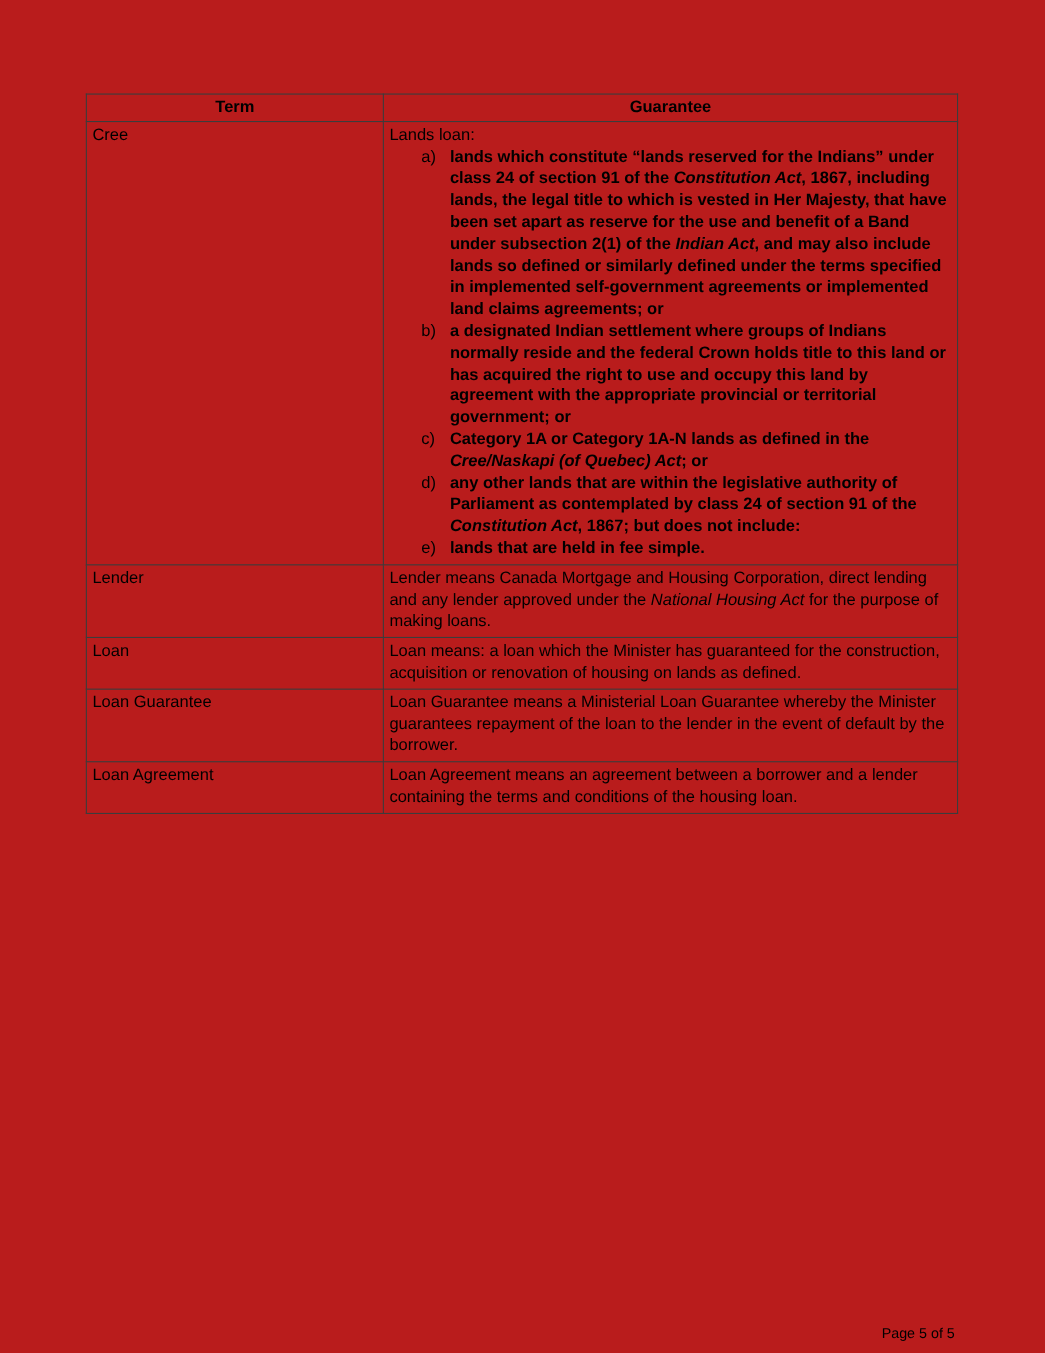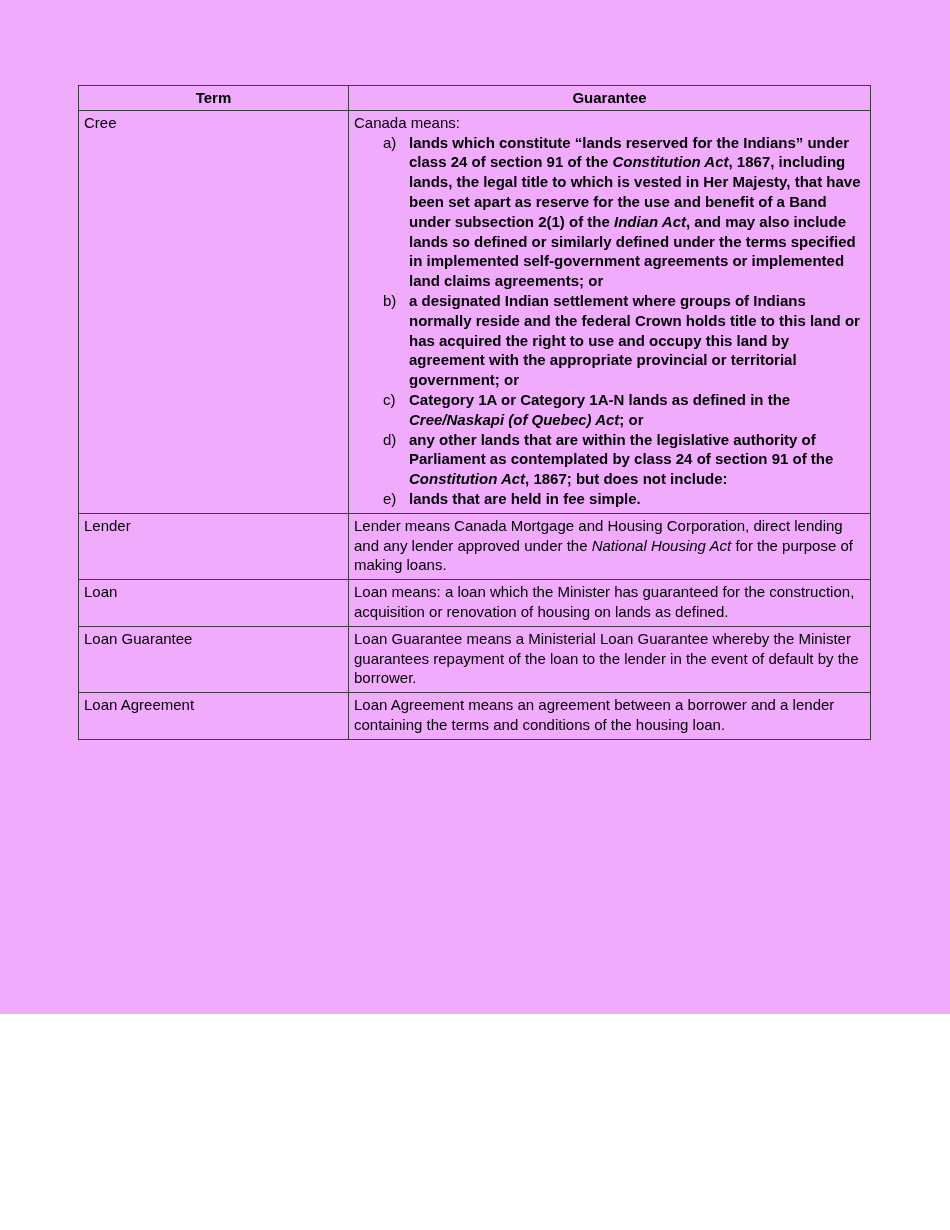--- a/index.html
+++ b/index.html
@@ -1,20 +1,20 @@
 <!DOCTYPE html>
 <html><head>
 <meta charset="utf-8">
 <style>
   html, body { margin: 0; padding: 0; background: #ffffff; }
   .page {
     position: relative;
     width: 950px;
-    height: 1014px;
-    background: #f0abfc;
+    height: 1230px;
+    background: #b91c1c;
     font-family: "Liberation Sans", sans-serif;
     color: #000000;
   }
   .def-table {
     position: absolute;
     left: 78px;
     top: 85px;
     width: 793px;
     border-collapse: collapse;
     table-layout: fixed;
@@ -60,21 +60,21 @@
     <thead>
       <tr>
         <th>Term</th>
         <th>Guarantee</th>
       </tr>
     </thead>
     <tbody id="table-body">
         <tr>
           <td class="term-cell">Cree</td>
           <td class="def-cell">
-            <div class="para">Canada means:</div>
+            <div class="para">Lands loan:</div>
             <div class="li">
               <span class="letter">a)</span>
               <span class="li-text">lands which constitute “lands reserved for the Indians” under class 24 of section 91 of the <em>Constitution Act</em>, 1867, including lands, the legal title to which is vested in Her Majesty, that have been set apart as reserve for the use and benefit of a Band under subsection 2(1) of the <em>Indian Act</em>, and may also include lands so defined or similarly defined under the terms specified in implemented self-government agreements or implemented land claims agreements; or</span>
             </div>
             <div class="li">
               <span class="letter">b)</span>
               <span class="li-text">a designated Indian settlement where groups of Indians normally reside and the federal Crown holds title to this land or has acquired the right to use and occupy this land by agreement with the appropriate provincial or territorial government; or</span>
             </div>
             <div class="li">
               <span class="letter">c)</span>

